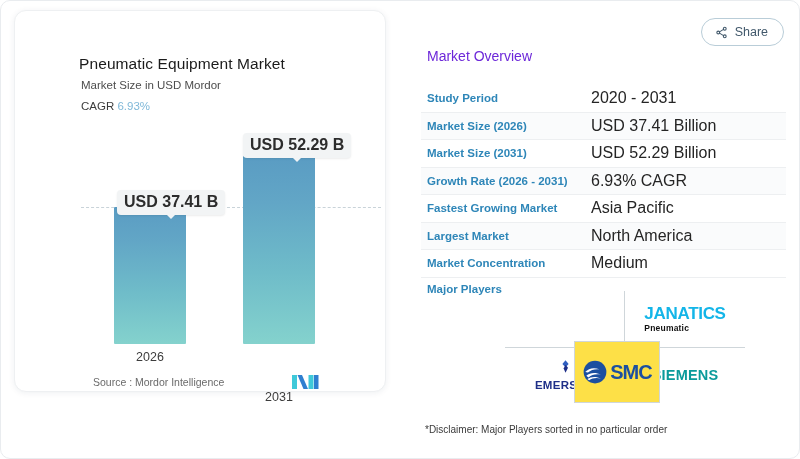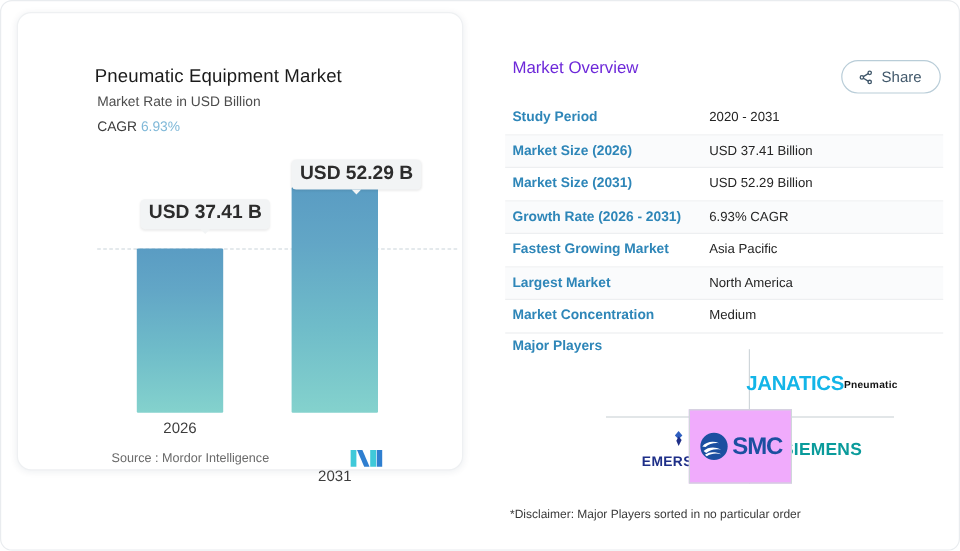--- a/index.html
+++ b/index.html
@@ -46,21 +46,21 @@
   }
   .bar-2026{left:99px;top:196px;height:137px;}
   .bar-2031{left:228px;top:145px;height:188px;}
   .bar-tip{
     position:absolute;
     background:#f2f4f5;border-radius:4px;
     padding:3px 7px 4px 7px;
     font-size:16px;font-weight:bold;color:#2c2c2c;
     white-space:nowrap;box-shadow:0 1px 2px rgba(0,0,0,.08);
   }
-  .tip-2026{left:102px;top:155px;}
+  .tip-2026{left:102px;top:179px;}
   .tip-2031{left:228px;top:122px;}
   .bar-tip:after{
     content:"";position:absolute;left:50%;margin-left:-4px;bottom:-4px;
     border-left:4px solid transparent;border-right:4px solid transparent;
     border-top:4px solid #f2f4f5;
   }
   .xlabel{
     position:absolute;top:339px;width:72px;text-align:center;
     font-size:12.5px;color:#3d3d3d;
   }
@@ -73,42 +73,41 @@
   .mordor-logo{
     position:absolute;left:277px;top:363px;width:28px;height:16px;
   }
   
   .share-btn{
     position:absolute;right:16px;top:18px;
     display:flex;align-items:center;gap:7px;
     border:1.3px solid #b9cdd8;border-radius:18px;
     padding:6px 15px 6px 13px;background:#fff;
     cursor:pointer;
-    margin-top:32px;
   }
   .share-label{font-size:12.5px;color:#41586b;}
   
   .overview-title{
     position:absolute;left:427px;top:48px;
     font-size:14px;color:#6d28d9;white-space:nowrap;text-align:center;
   }
   .tbl{
     position:absolute;left:421px;top:85px;width:365px;
   }
   .trow{
     display:flex;align-items:center;height:26.5px;
     border-bottom:1px solid #edeff1;
   }
   .trow.alt{background:#fafbfc;}
   .trow .k{
     width:170px;padding-left:6px;box-sizing:border-box;
     font-size:11.5px;font-weight:bold;color:#2e86b8;white-space:nowrap;
   }
   .trow .v{
-    font-size:11px;color:#252525;white-space:nowrap;
+    font-size:16px;color:#252525;white-space:nowrap;
   }
   .players-label{
     position:absolute;left:427px;top:283px;
     font-size:11.5px;font-weight:bold;color:#2e86b8;white-space:nowrap;
   }
   
   .logo-grid{
     position:absolute;left:505px;top:291px;width:240px;height:112px;
   }
   .grid-vline{
@@ -119,29 +118,29 @@
   }
   .cell{position:absolute;display:flex;align-items:center;justify-content:center;}
   .cell-festo{left:2px;top:2px;width:116px;height:52px;}
   .cell-janatics{left:121px;top:2px;width:118px;height:52px;}
   .cell-emerson{left:2px;top:58px;width:116px;height:52px;}
   .cell-siemens{left:121px;top:58px;width:118px;height:52px;}
   .festo-txt{
     font-size:22px;font-weight:bold;color:#1f8fe0;letter-spacing:-.5px;
     font-family:"Liberation Sans", sans-serif;
   }
-  .janatics-wrap{display:flex;flex-direction:row;align-items:center;line-height:1;}
+  .janatics-wrap{display:flex;flex-direction:column;align-items:flex-start;line-height:1;}
   .janatics-txt{font-size:17px;font-weight:bold;color:#13b5e8;letter-spacing:-.3px;}
   .pneumatic-txt{font-size:8.5px;font-weight:bold;color:#111;margin-top:2px;letter-spacing:.2px;}
   .emerson-wrap{display:flex;flex-direction:column;align-items:center;line-height:1;}
   .emerson-txt{font-size:11.5px;font-weight:bold;color:#1e2f88;letter-spacing:.3px;margin-top:3px;}
   .siemens-txt{font-size:14.5px;font-weight:bold;color:#0a9b9b;letter-spacing:.2px;}
   .smc-box{
     position:absolute;left:574px;top:341px;width:84px;height:60px;
-    background:#f0abfc;border:1px solid #cfd6da;
+    background:#fde047;border:1px solid #cfd6da;
     display:flex;align-items:center;justify-content:center;gap:2px;
   }
   .smc-txt{font-size:20px;font-weight:bold;color:#1b4fa0;letter-spacing:-1px;}
   .disclaimer{
     position:absolute;left:425px;top:424px;
     font-size:10px;color:#3a3a3a;white-space:nowrap;
   }
 </style>
 </head>
 <body>
@@ -156,21 +155,21 @@
       <circle cx="18" cy="19" r="2.6"></circle>
       <line x1="8.3" y1="10.8" x2="15.7" y2="6.2"></line>
       <line x1="8.3" y1="13.2" x2="15.7" y2="17.8"></line>
     </svg>
   </span>
   <span class="share-label">Share</span>
 </div>
 
 <div class="chart-card">
   <div class="chart-title">Pneumatic Equipment Market</div>
-  <div class="chart-sub">Market Rate in USD Billion</div>
+  <div class="chart-sub">Market Size in USD Mordor</div>
   <div class="chart-cagr">
     <span>CAGR</span>
     <span class="val">6.93%</span>
   </div>
 
   <div class="gridline"></div>
 
   <div class="bar bar-2026"></div>
   <div class="bar bar-2031"></div>
 

